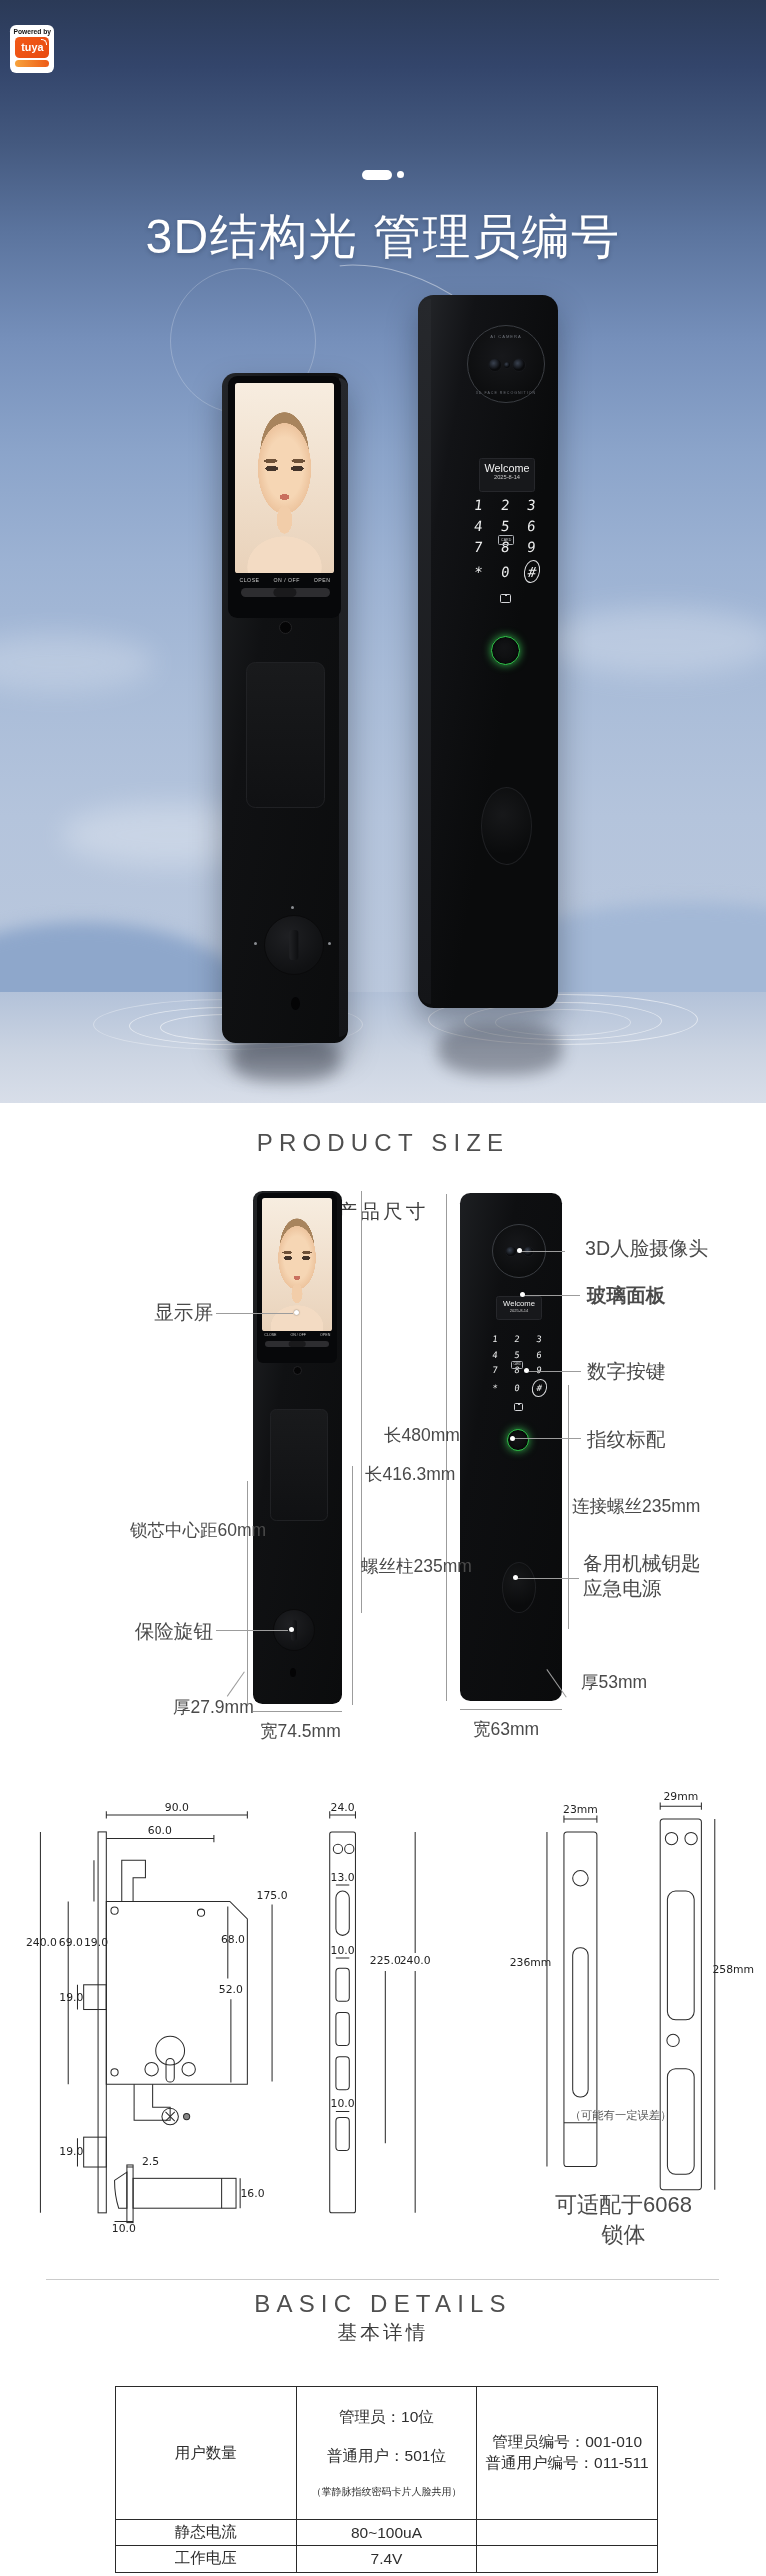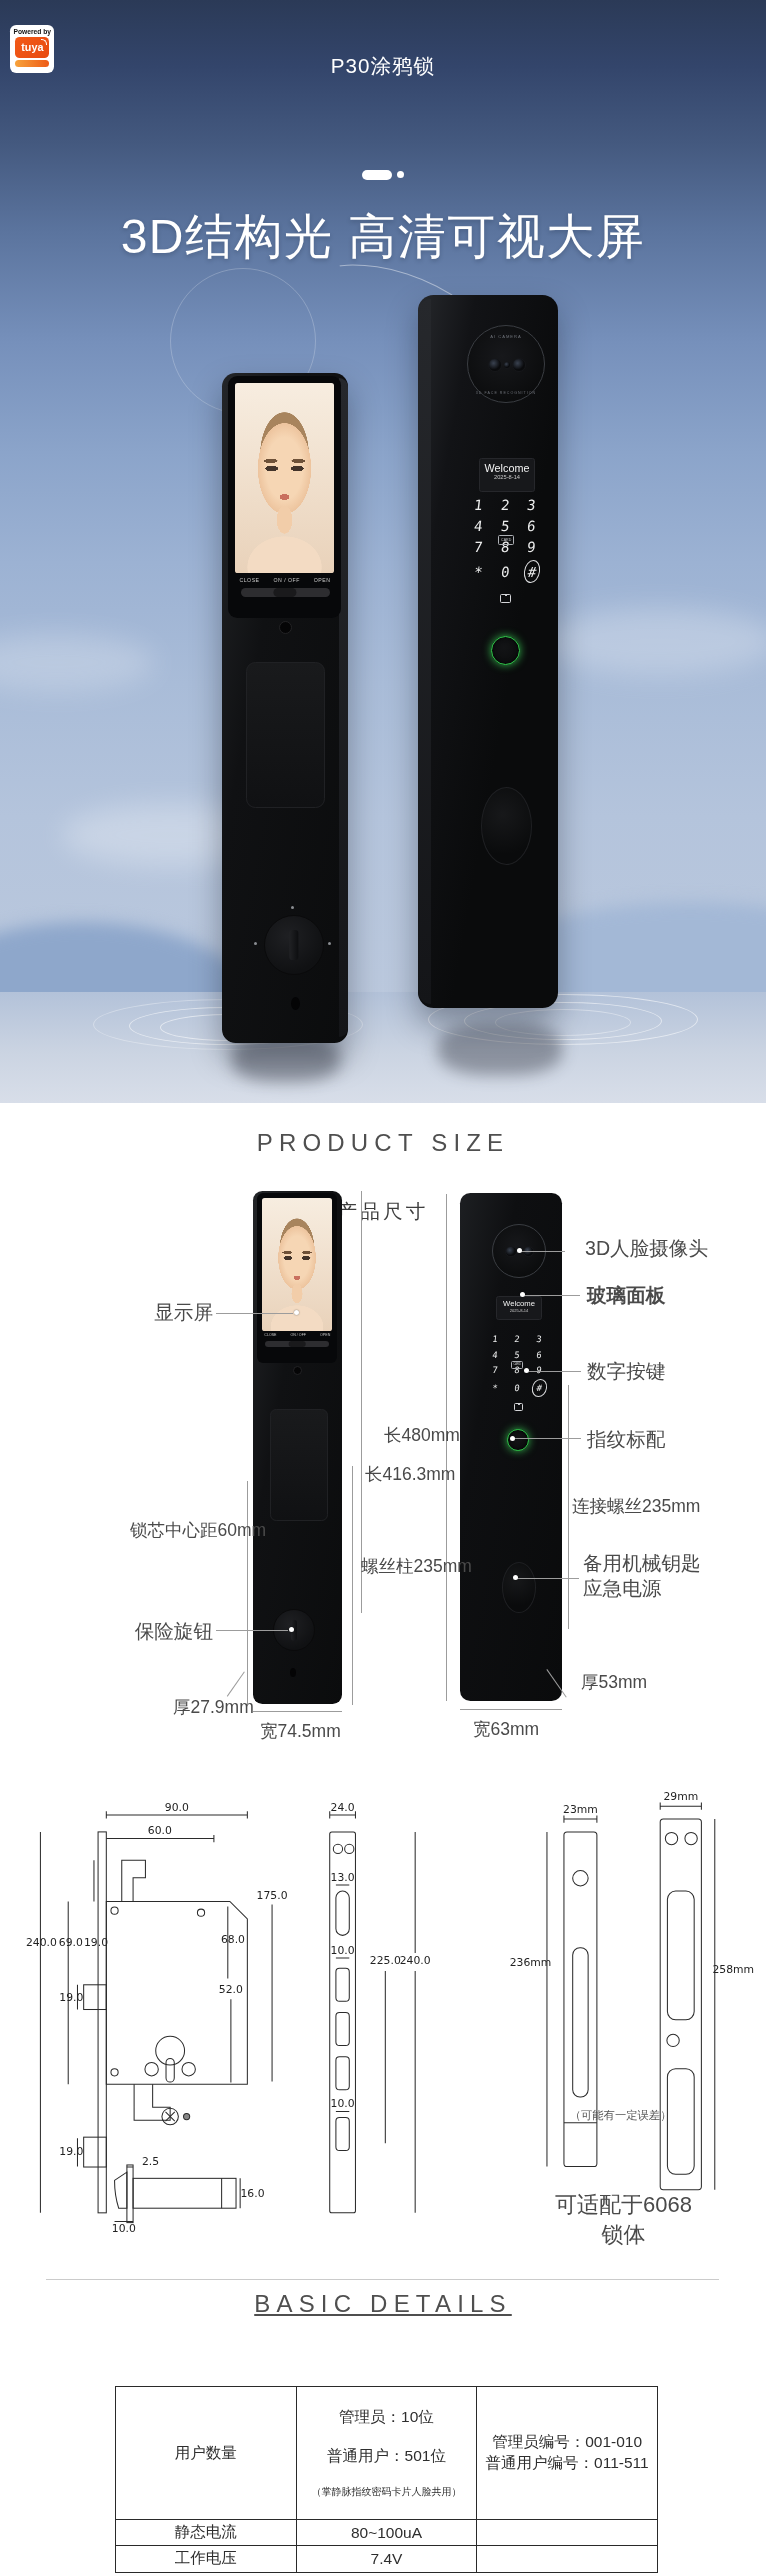--- a/index.html
+++ b/index.html
@@ -109,26 +109,25 @@
     <div class="ripple" style="left:495px;top:1009px;width:134px;height:25px;opacity:.7;"></div>
     <div class="refl" style="left:232px;top:1036px;width:108px;height:46px;"></div>
     <div class="refl" style="left:438px;top:1023px;width:124px;height:52px;"></div>
 
     <div class="badge">
       <div class="pb">Powered by</div>
       <div class="tuya-box"><span>tuya</span><span class="wifi"></span></div>
       <div class="bar"></div>
     </div>
 
-    <div class="hero-title">P30涂鸦锁</div>
     <div class="hl-divider">
         <span class="pill"></span>
         <span class="dotw"></span>
       </div>
-    <div class="headline2">3D结构光 高清可视大屏</div>
+    <div class="headline2">3D结构光 管理员编号</div>
 
     <div class="lockbody" style="left:222px;top:373px;width:126px;height:670px;border-radius:13.4px;">
       <div class="sideface" style="right:0;top:5.2px;width:9.3px;height:659px;border-radius:0 13.4px 13.4px 0;"></div>
       <div class="screen-bezel" style="left:6.2px;top:3.1px;width:113px;height:242px;">
         <div class="face" style="left:7.2px;top:7.2px;width:99px;height:190px;"></div>
         <div class="btnrow" style="left:11.3px;top:201px;width:91px;font-size:5.2px;letter-spacing:0.5px;">
           <span>CLOSE</span>
           <span>ON / OFF</span>
           <span>OPEN</span>
         </div>
@@ -356,21 +355,22 @@
       <text x="1424" y="370">258mm</text>
       <text x="292" y="742">2.5</text>
       <text x="490" y="804">16.0</text>
       <text x="240" y="872">10.0</text>
       <text x="1205" y="652" class="note">（可能有一定误差）</text>
     </g>
   </svg>
   <div class="caption" style="left:546px;top:2190px;width:155px;text-align:center;">可适配于6068锁体</div>
 
   <div class="divider" style="top:2279px;"></div>
-  <div class="sec-en" style="top:2290px;text-decoration:underline;">BASIC DETAILS</div>
+  <div class="sec-en" style="top:2290px;">BASIC DETAILS</div>
+  <div class="sec-cn" style="top:2319px;">基本详情</div>
 
   <table class="spec-table">
     <colgroup>
         <col>
         <col>
         <col>
       </colgroup>
     <tbody>
         <tr class="tall">
       <td class="lbl">用户数量</td>

